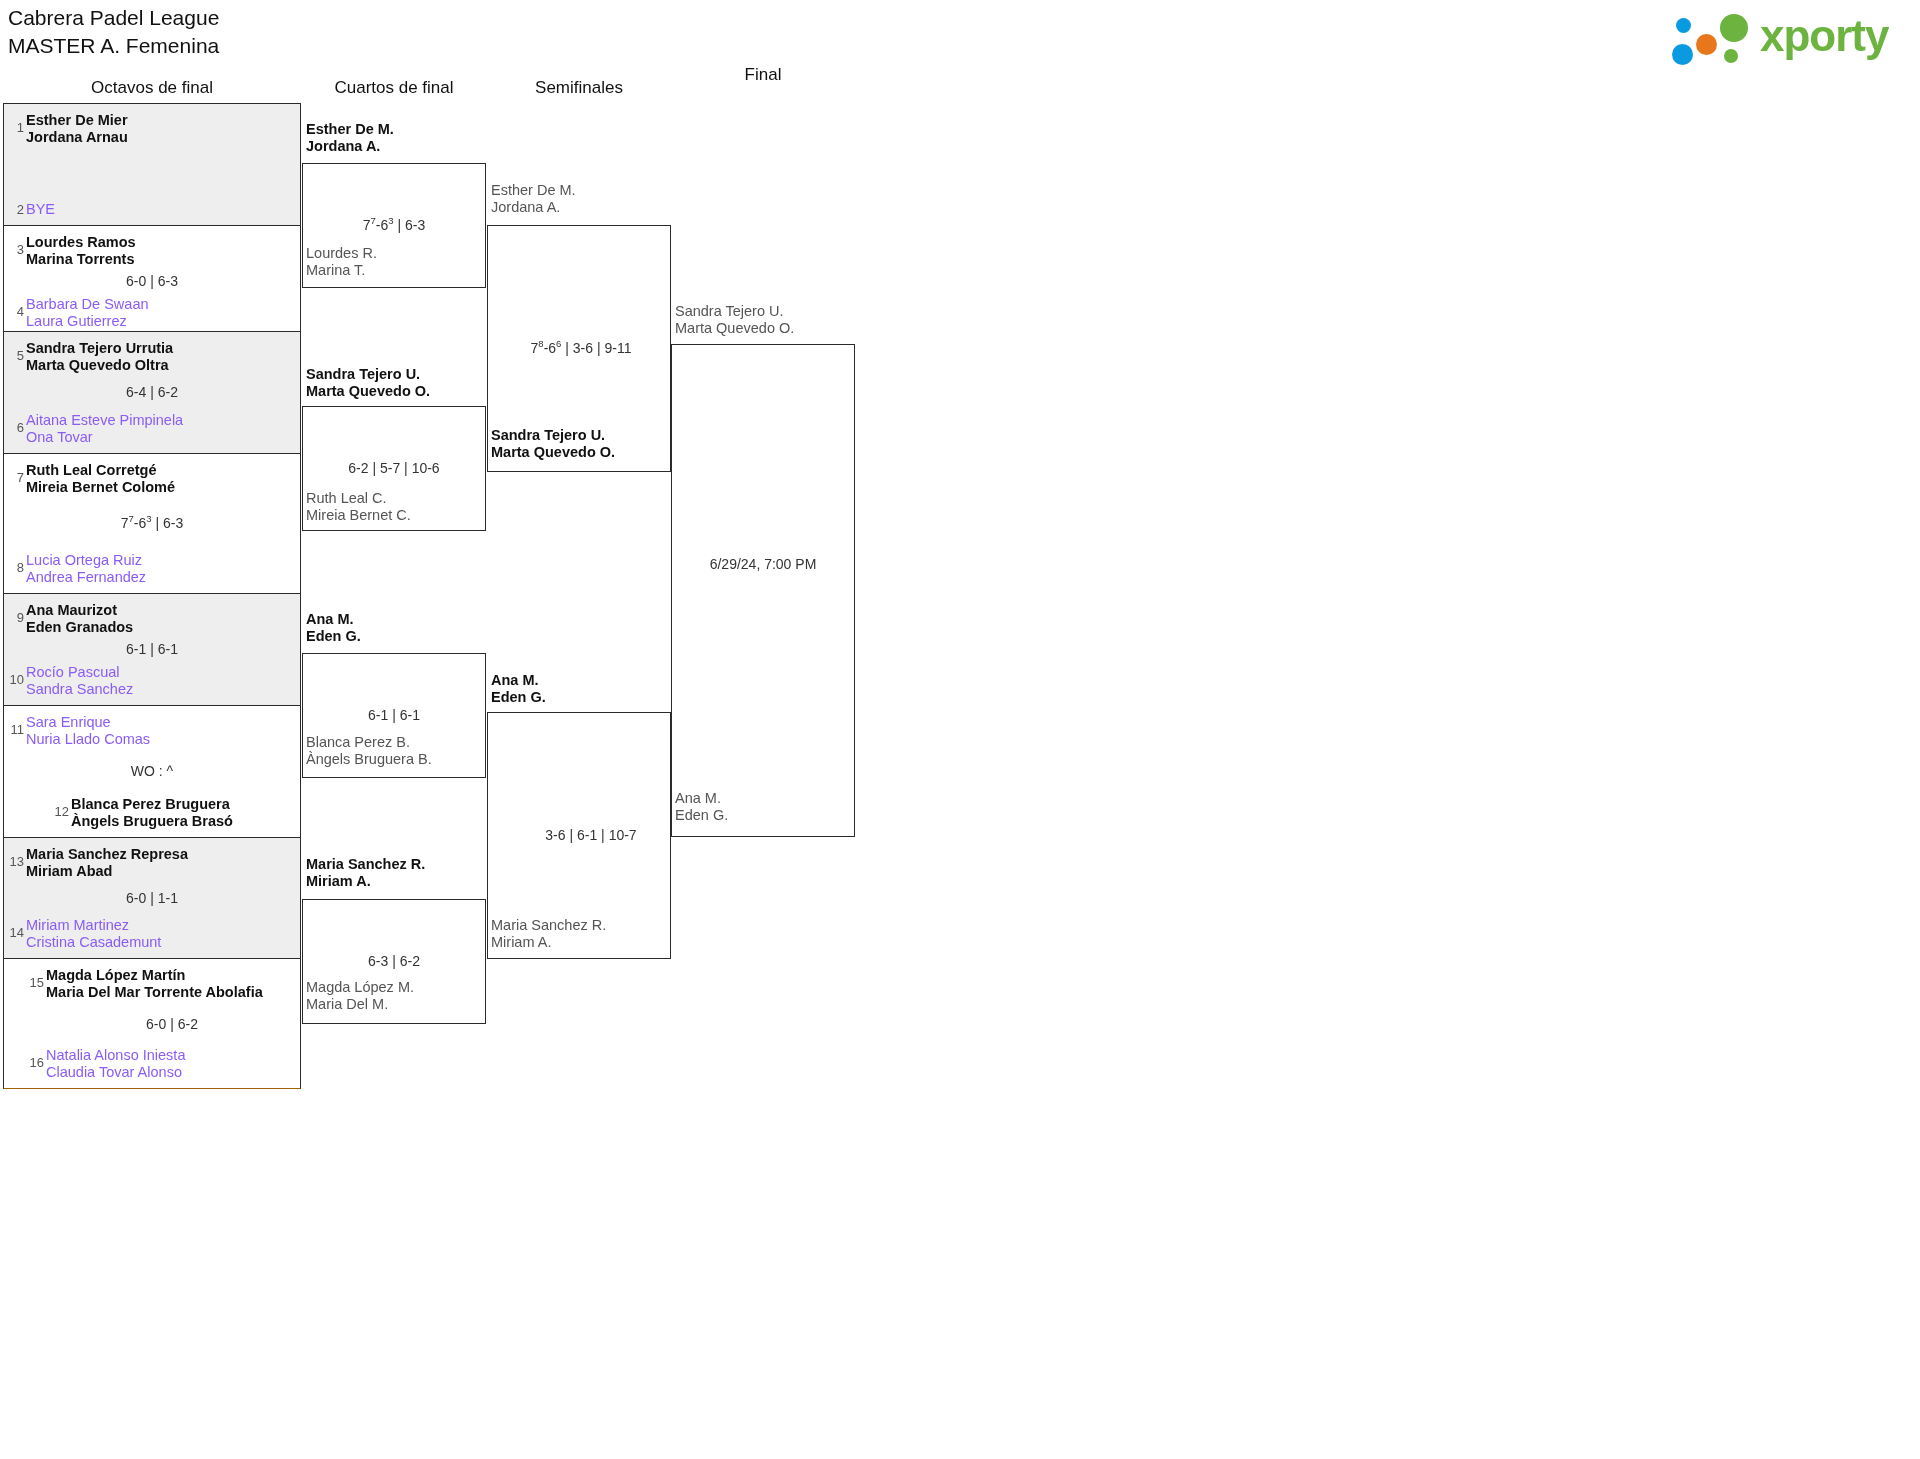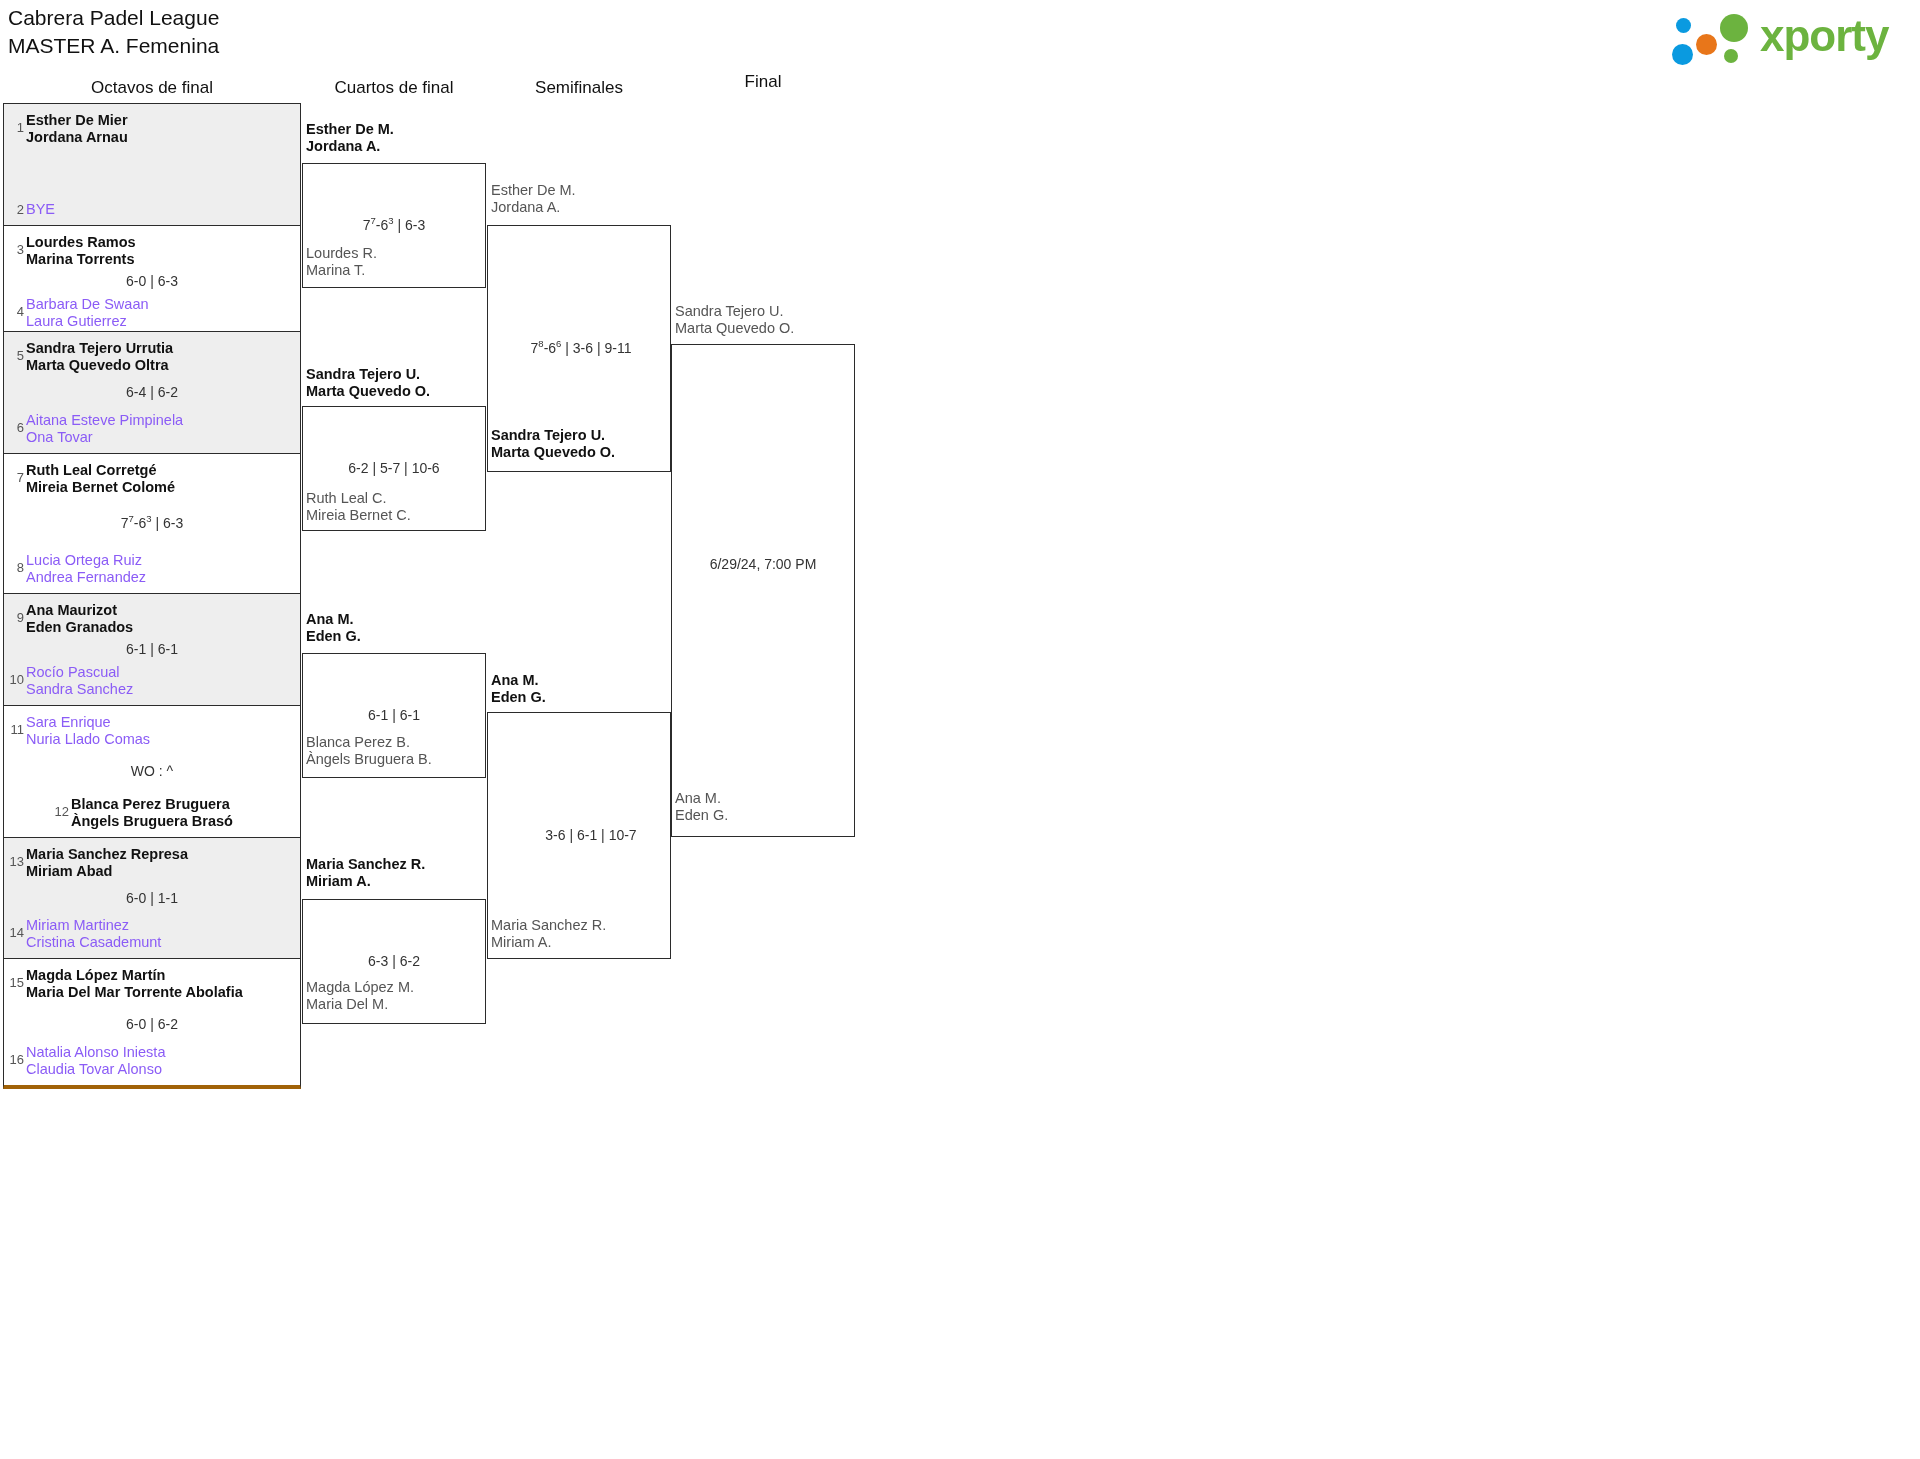--- a/index.html
+++ b/index.html
@@ -20,21 +20,21 @@
     line-height:48px;
   }
   .dot{position:absolute;border-radius:50%;}
 
   
   .round-head{
     position:absolute;font-size:17px;color:#111;text-align:center;
     font-weight:400;
   }
   .r1match{position:relative;box-sizing:border-box;border:1px solid #2b2b2b;border-bottom:none;}
-  .r1match.last{border-bottom:4px solid #a16207;}
+  .r1match.last{border-bottom:1px solid #a16207;padding-left:20px;}
   .r1match.shade{background:#eeeeee;}
   .seedrow{position:relative;padding-left:22px;}
   .seedno{
     position:absolute;left:2px;font-size:13px;color:#555;
     width:18px;text-align:right;
   }
   .pl{font-size:14.5px;line-height:16.5px;white-space:nowrap;}
   .win .pl{color:#111;font-weight:700;}
   .lose .pl{color:#8b5cf6;font-weight:400;}
   .r1score{
@@ -63,21 +63,21 @@
   <span class="dot" style="left:0px;top:36px;width:21px;height:21px;background:#0a9ae0;"></span>
   <span class="dot" style="left:48px;top:6px;width:28px;height:28px;background:#6cb33f;"></span>
   <span class="dot" style="left:24px;top:26px;width:21px;height:21px;background:#e8761a;"></span>
   <span class="dot" style="left:52px;top:41px;width:14px;height:14px;background:#6cb33f;"></span>
   <span class="logo-txt">xporty</span>
 </div>
 
 <div class="round-head" style="left:3px;top:78px;width:298px;">Octavos de final</div>
 <div class="round-head" style="left:302px;top:78px;width:184px;">Cuartos de final</div>
 <div class="round-head" style="left:487px;top:78px;width:184px;">Semifinales</div>
-<div class="round-head" style="left:671px;top:72px;width:184px;">Final</div>
+<div class="round-head" style="left:671px;top:65px;width:184px;">Final</div>
 
 <div id="r1" style="position:absolute;left:3px;top:103px;width:298px;">
     <div class="r1match shade" style="position: absolute; left: 0px; top: 0px; width: 298px; height: 122px;">
       <div class="seedrow win" style="position:absolute;top:8px;width:100%;">
         <span class="seedno" style="top:8px;">1</span>
         <div class="pl">Esther De Mier</div>
         <div class="pl">Jordana Arnau</div>
       </div>
       <div class="r1score" style="top:52px;"></div>
       <div class="seedrow lose" style="position:absolute;bottom:8px;width:100%;">

